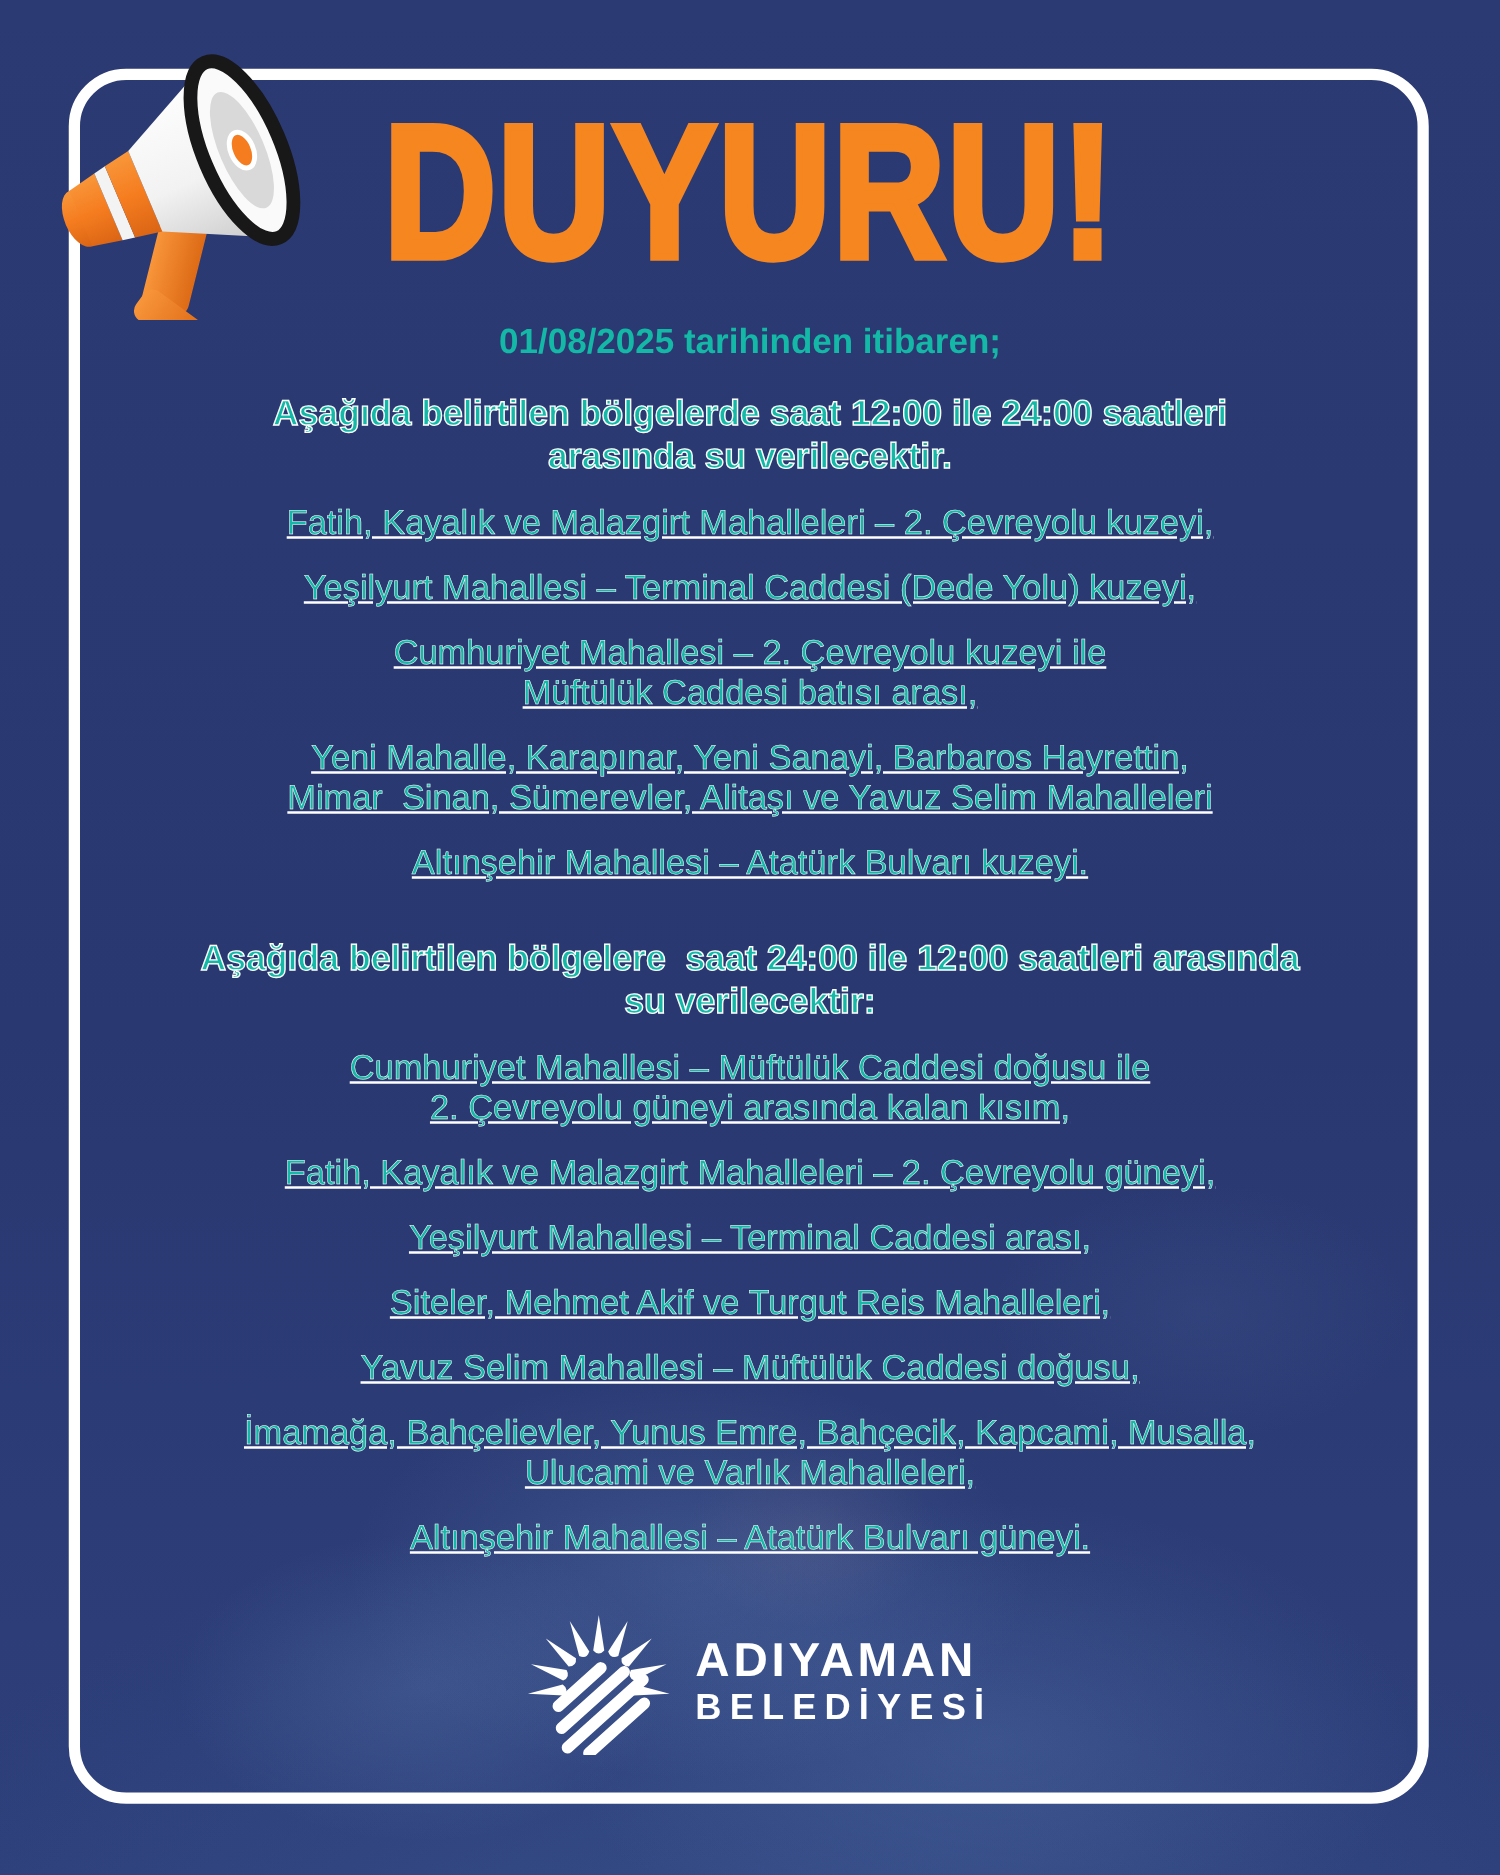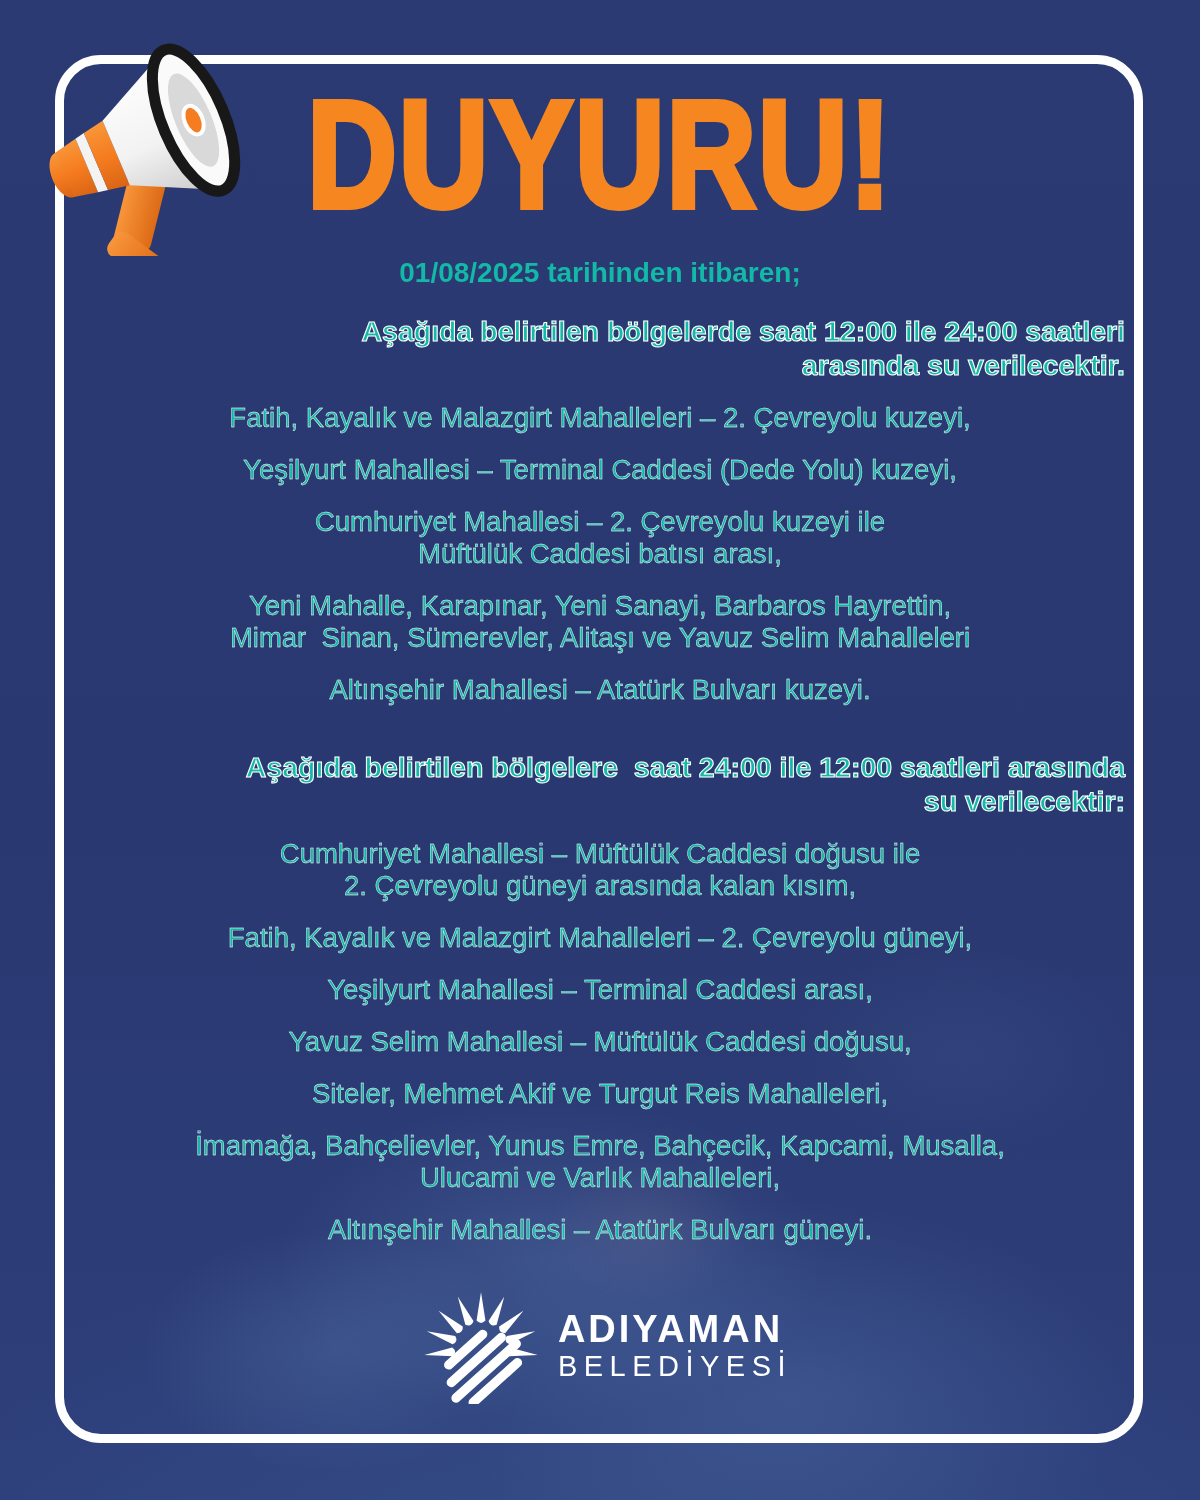--- a/index.html
+++ b/index.html
@@ -33,36 +33,36 @@
   }
   .copy{
     position:absolute;top:258px;left:75px;right:75px;
     text-align:center;color:#14b8a6;
   }
   .date-line{
     margin:0 0 26px;font-size:28px;line-height:30px;font-weight:700;
   }
   .section-heading{
     margin:0 0 19px;font-size:28.5px;line-height:34px;font-weight:700;
-    -webkit-text-stroke:1.1px #ffffff;white-space:pre-wrap;text-align:right;
+    -webkit-text-stroke:1.1px #ffffff;white-space:pre-wrap;
   }
   .items p.item{
     margin:20px 0;font-size:27.5px;line-height:32px;font-weight:400;
-    -webkit-text-stroke:0.4px #ffffff;white-space:pre-wrap;
+    -webkit-text-stroke:0.4px #ffffff;white-space:pre-wrap;text-decoration:underline;
   }
   .section-block.second{margin-top:44px;}
   .logo{
     position:absolute;left:12px;right:0;top:1288px;
     display:flex;align-items:center;justify-content:center;gap:16px;
     color:#ffffff;
   }
   .logo-icon{width:122px;height:116px;flex:0 0 auto;}
   .logo-text{text-align:left;}
   .logo-line1{font-size:38px;line-height:40px;font-weight:700;letter-spacing:3px;}
-  .logo-line2{font-size:29px;line-height:34px;font-weight:400;letter-spacing:6.5px;}
+  .logo-line2{font-size:29px;line-height:34px;font-weight:700;letter-spacing:6.5px;}
 </style>
 </head>
 <body>
 
 <div class="bg-texture"></div>
 
 <div class="frame"></div>
 
 <div class="megaphone">
   <svg viewBox="0 0 232 232" width="232" height="232">
@@ -121,22 +121,22 @@
   </section>
 
   <section class="section-block second">
     <h2 class="section-heading">Aşağıda belirtilen bölgelere  saat 24:00 ile 12:00 saatleri arasında
 su verilecektir:</h2>
     <div class="items">
         <p class="item">Cumhuriyet Mahallesi – Müftülük Caddesi doğusu ile
 2. Çevreyolu güneyi arasında kalan kısım,</p>
         <p class="item">Fatih, Kayalık ve Malazgirt Mahalleleri – 2. Çevreyolu güneyi,</p>
         <p class="item">Yeşilyurt Mahallesi – Terminal Caddesi arası,</p>
+        <p class="item">Siteler, Mehmet Akif ve Turgut Reis Mahalleleri,</p>
         <p class="item">Yavuz Selim Mahallesi – Müftülük Caddesi doğusu,</p>
-        <p class="item">Siteler, Mehmet Akif ve Turgut Reis Mahalleleri,</p>
         <p class="item">İmamağa, Bahçelievler, Yunus Emre, Bahçecik, Kapcami, Musalla,
 Ulucami ve Varlık Mahalleleri,</p>
         <p class="item">Altınşehir Mahallesi – Atatürk Bulvarı güneyi.</p>
       </div>
   </section>
 </main>
 
 <div class="logo">
   <svg class="logo-icon" viewBox="0 0 124 118">
     <defs>

